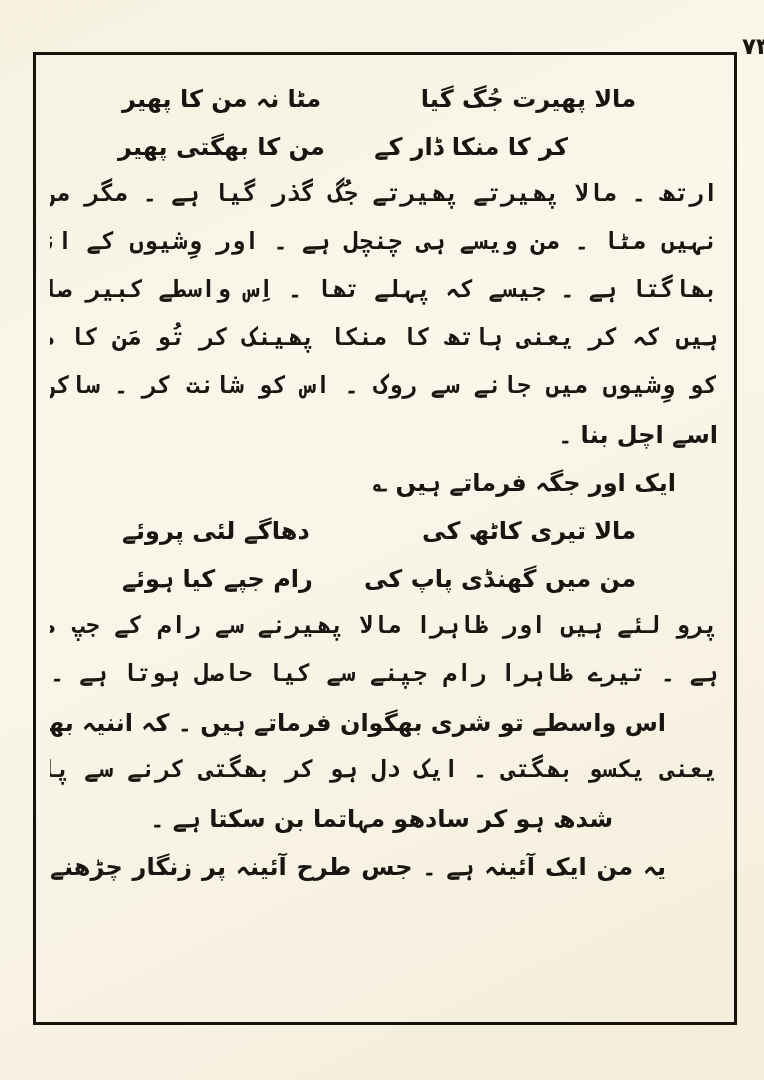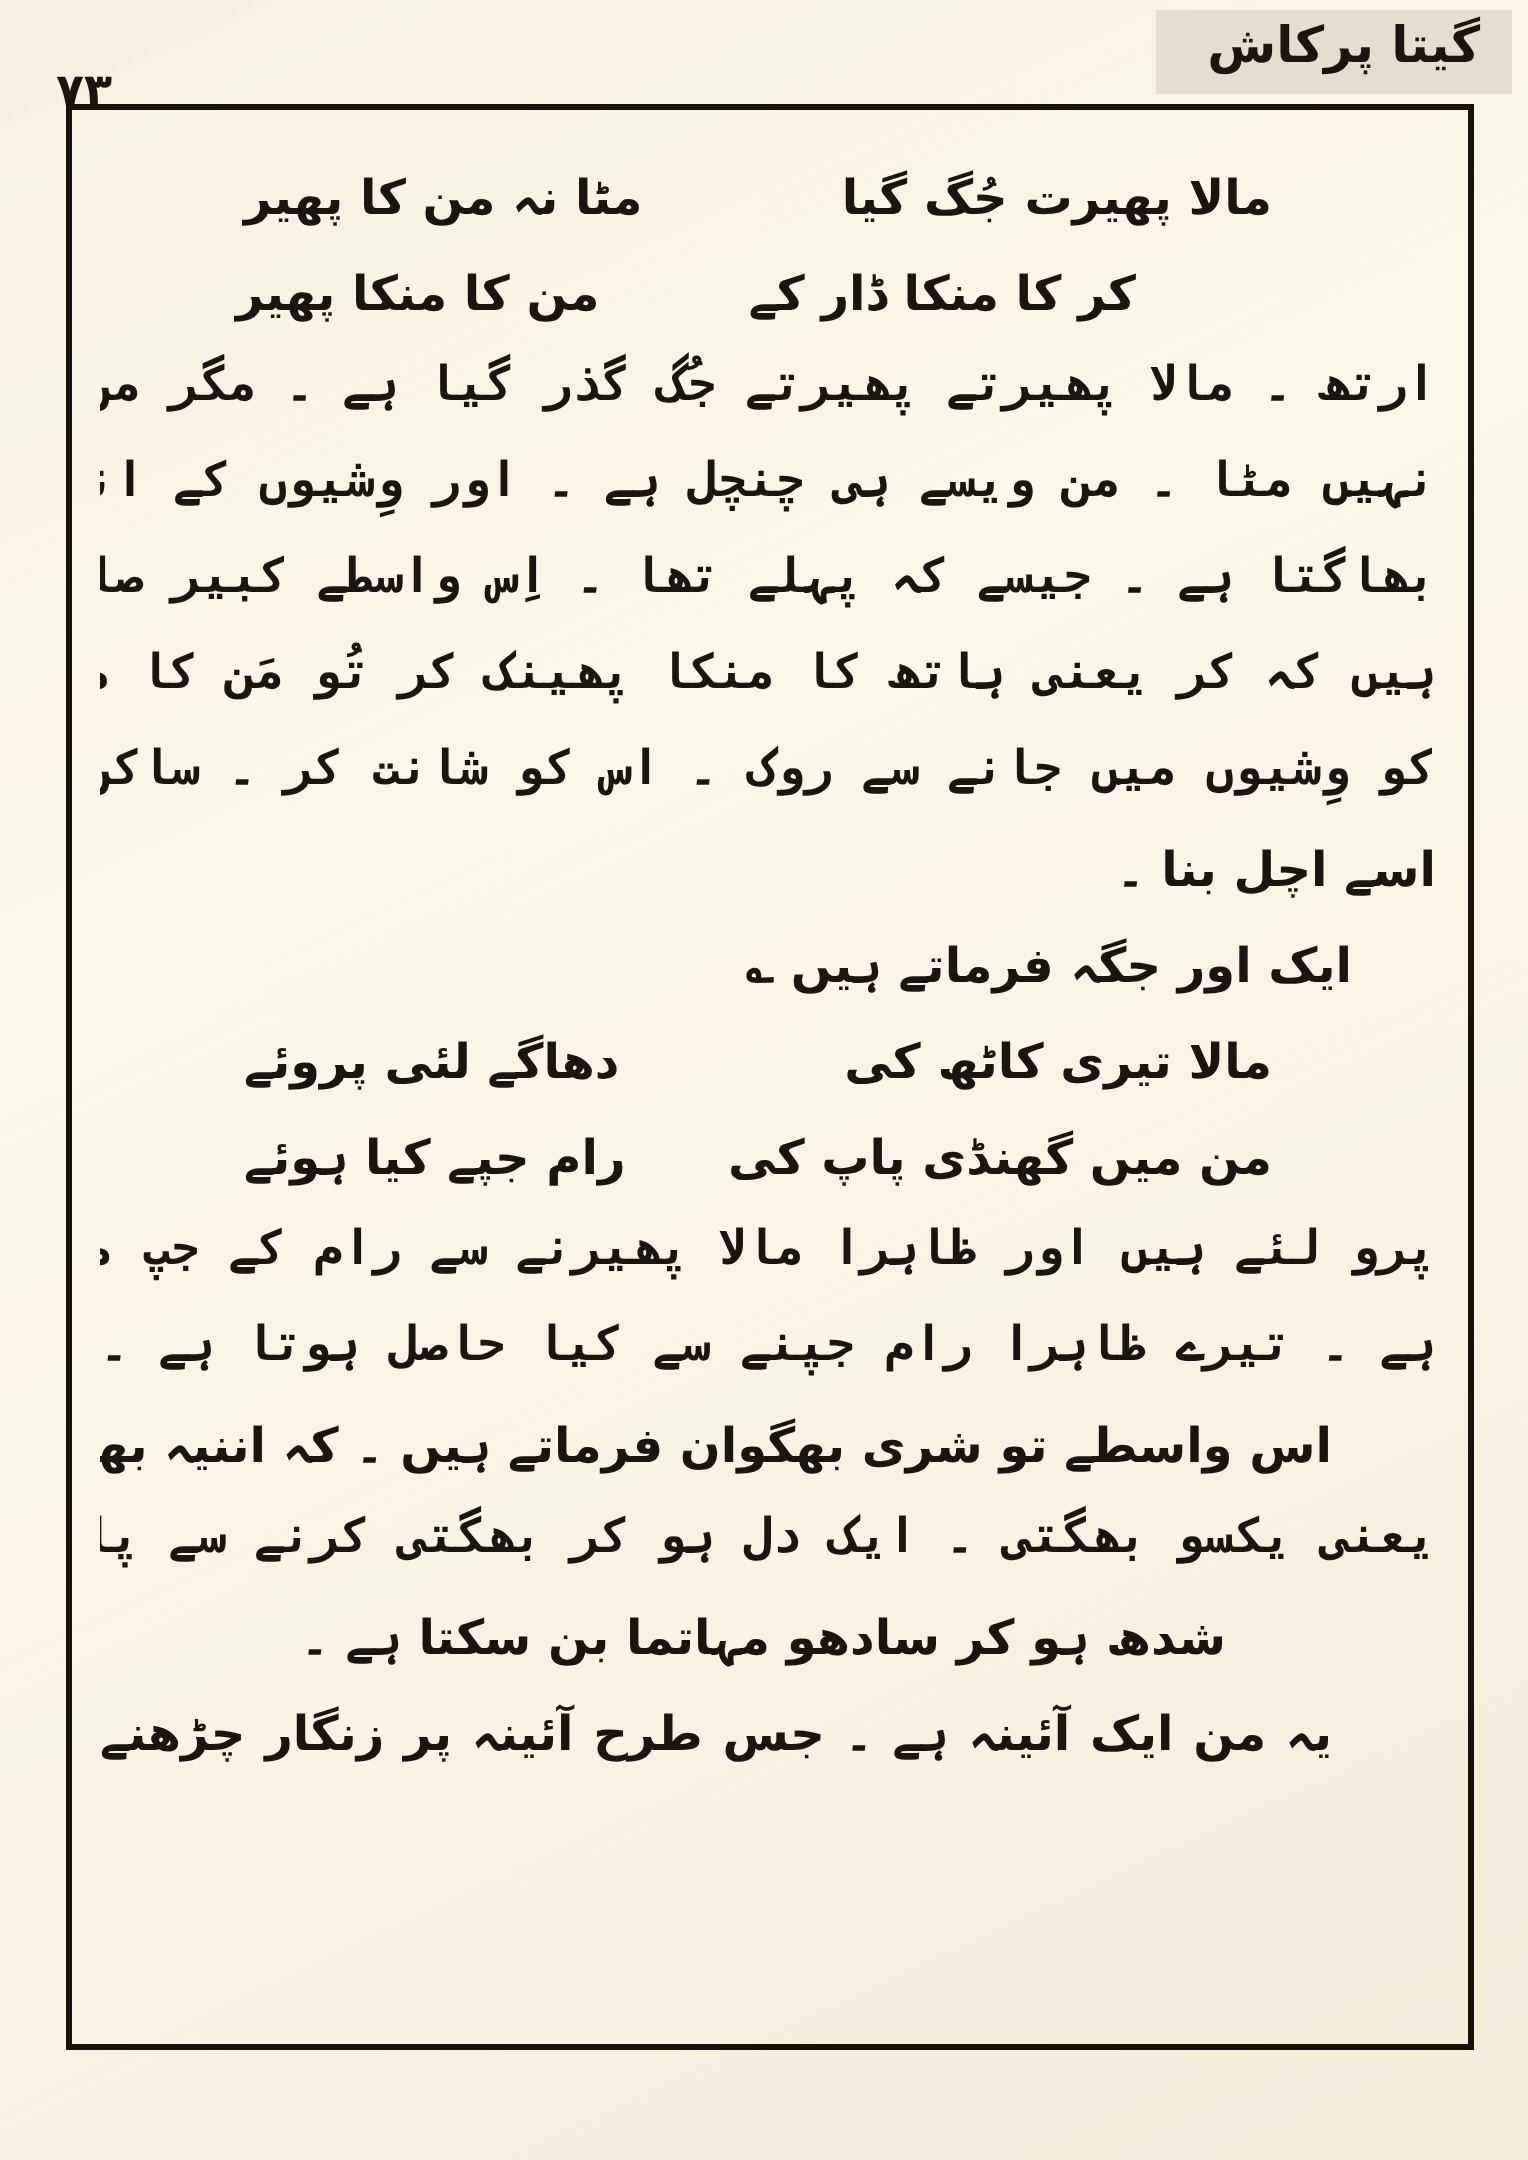--- a/index.html
+++ b/index.html
@@ -34,32 +34,31 @@
   .short{}
   .short-indent{text-align:right;padding-right:42px;}
   .center{padding:0 105px 0 150px;text-align:justify;text-align-last:justify;}
   .verse{display:flex;justify-content:space-between;padding:0 82px 0 72px;}
   .verse.tight{padding:0 150px 0 68px;}
 </style>
 </head>
 <body>
 
 <div class="header">
-  <span class="book-title">گیتا پرکاش</span>
   <span class="page-number">۷۳</span>
 </div>
 
 <div class="textbox">
   <div class="tline verse">
     <span>مالا پھیرت جُگ گیا</span>
     <span>مٹا نہ من کا پھیر</span>
   </div>
   <div class="tline verse tight">
     <span>کر کا منکا ڈار کے</span>
-    <span>من کا منکا پھیر</span>
+    <span>من کا بھگتی پھیر</span>
   </div>
   <div class="tline prose">ارتھ ۔ مالا پھیرتے پھیرتے جُگ گذر گیا ہے ۔ مگر من کا پھیر</div>
   <div class="tline prose">نہیں مٹا ۔ من ویسے ہی چنچل ہے ۔ اور وِشیوں کے انسان</div>
   <div class="tline prose">بھاگتا ہے ۔ جیسے کہ پہلے تھا ۔ اِس واسطے کبیر صاحب فرماتے</div>
   <div class="tline prose">ہیں کہ کر یعنی ہاتھ کا منکا پھینک کر تُو مَن کا منکا پھیر ۔ یعنی من</div>
   <div class="tline prose">کو وِشیوں میں جانے سے روک ۔ اس کو شانت کر ۔ ساکن کر</div>
   <div class="tline short">اسے اچل بنا ۔</div>
   <div class="tline short-indent">ایک اور جگہ فرماتے ہیں ؎</div>
   <div class="tline verse">
     <span>مالا تیری کاٹھ کی</span>

